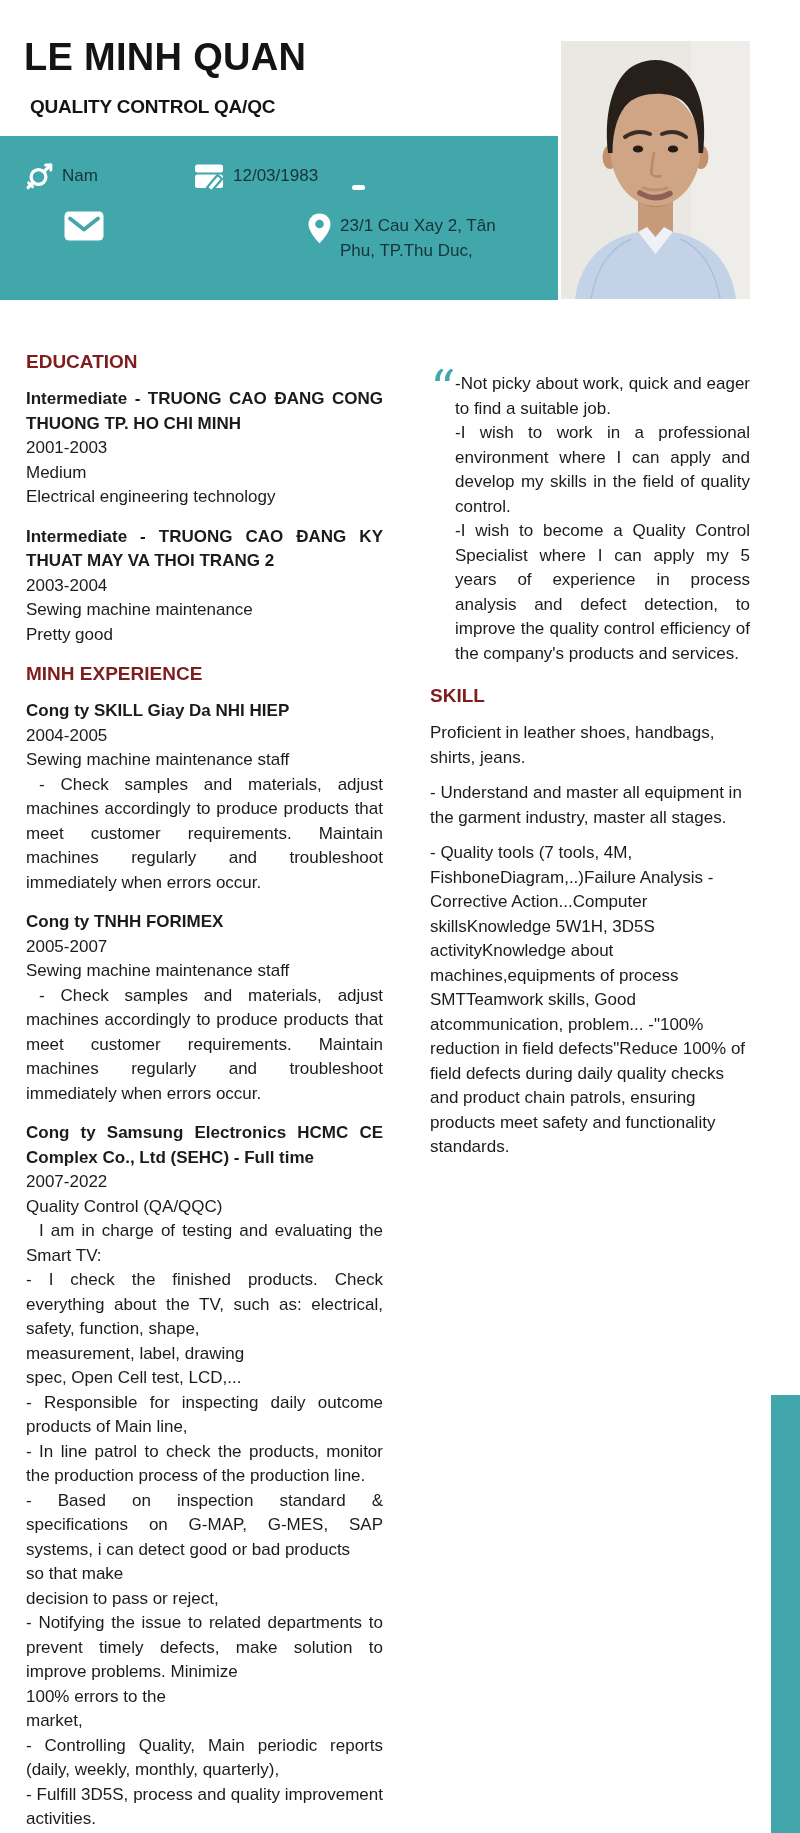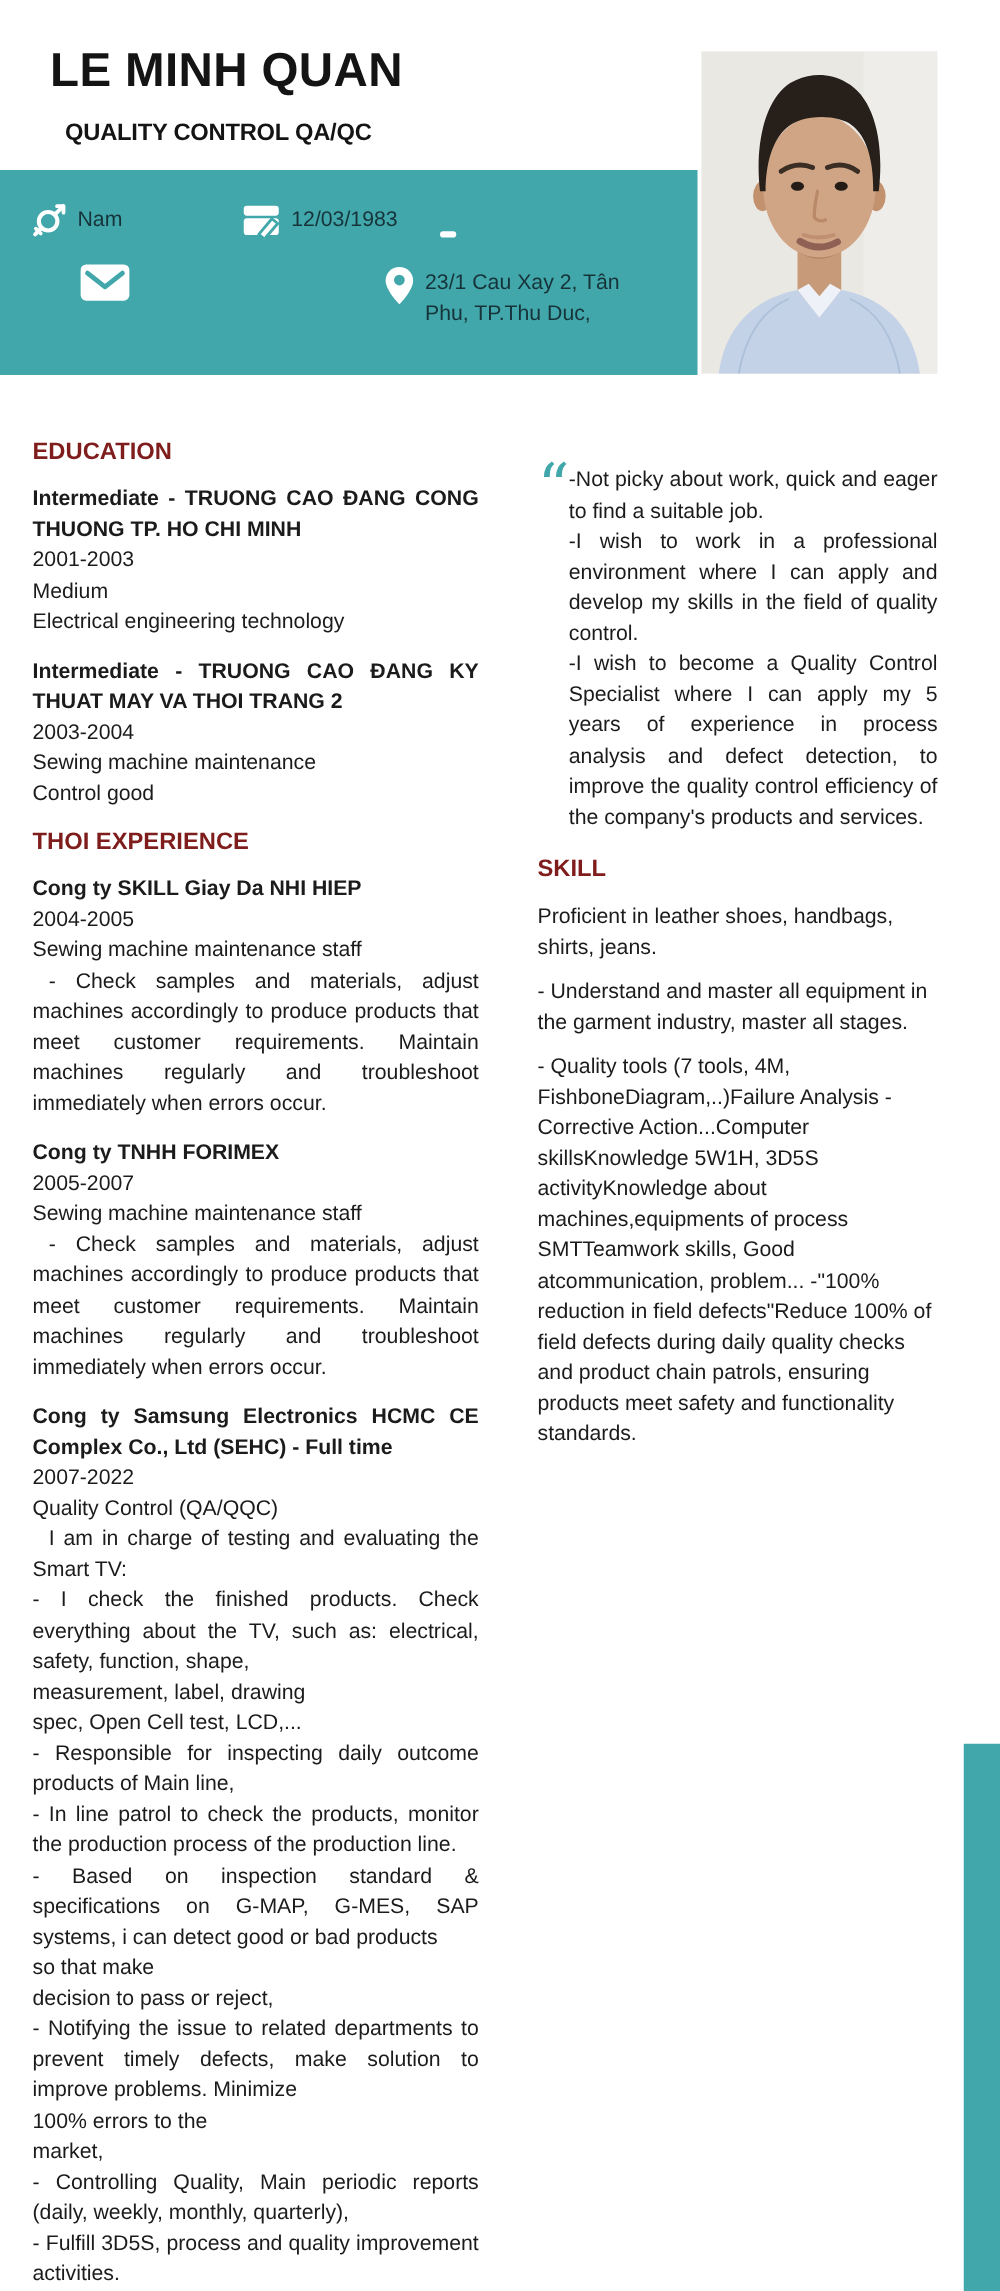--- a/index.html
+++ b/index.html
@@ -2,26 +2,26 @@
 <html><head>
 <meta charset="utf-8">
 <style>
   html,body{margin:0;padding:0;}
   body{
     width:800px;height:1833px;position:relative;background:#ffffff;
     font-family:"Liberation Sans",sans-serif;color:#1b1b1b;overflow:hidden;
   }
   .page{position:absolute;inset:0;}
   .name{
-    position:absolute;left:40px;top:38px;margin:0;
+    position:absolute;left:24px;top:38px;margin:0;
     font-size:38px;font-weight:700;color:#141414;letter-spacing:.3px;line-height:1;
   }
   .job-title{
     position:absolute;left:30px;top:96px;
-    font-size:19px;font-weight:700;color:#141414;letter-spacing:-.2px;margin-left:22px;
+    font-size:19px;font-weight:700;color:#141414;letter-spacing:-.2px;
   }
   .info-bar{
     position:absolute;left:0;top:136px;width:558px;height:164px;background:#41A7AA;
   }
   .info-item{position:absolute;display:flex;gap:9px;align-items:center;}
   .info-item.gender{left:25px;top:26px;}
   .info-item.dob{left:194px;top:25px;}
   .info-item.email{left:64px;top:75px;}
   .info-item.address{left:308px;top:77px;align-items:flex-start;}
   .info-text{font-size:17px;color:#16333a;line-height:24px;}
@@ -144,26 +144,26 @@
       <div class="entry">
         <div class="t just">Intermediate - TRUONG CAO ĐANG CONG THUONG TP. HO CHI MINH</div>
         <div class="ln">2001-2003</div>
         <div class="ln">Medium</div>
         <div class="ln">Electrical engineering technology</div>
       </div>
       <div class="entry">
         <div class="t just">Intermediate - TRUONG CAO ĐANG KY THUAT MAY VA THOI TRANG 2</div>
         <div class="ln">2003-2004</div>
         <div class="ln">Sewing machine maintenance</div>
-        <div class="ln">Control good</div>
+        <div class="ln">Pretty good</div>
       </div>
     </section>
 
     <section>
-      <h2>THOI EXPERIENCE</h2>
+      <h2>MINH EXPERIENCE</h2>
       <div class="entry">
         <div class="t">Cong ty SKILL Giay Da NHI HIEP</div>
         <div class="ln">2004-2005</div>
         <div class="ln">Sewing machine maintenance staff</div>
         <div class="ln just indent preline">- Check samples and materials, adjust machines accordingly to produce products that meet customer requirements. Maintain machines regularly and troubleshoot immediately when errors occur.</div>
       </div>
       <div class="entry">
         <div class="t">Cong ty TNHH FORIMEX</div>
         <div class="ln">2005-2007</div>
         <div class="ln">Sewing machine maintenance staff</div>

